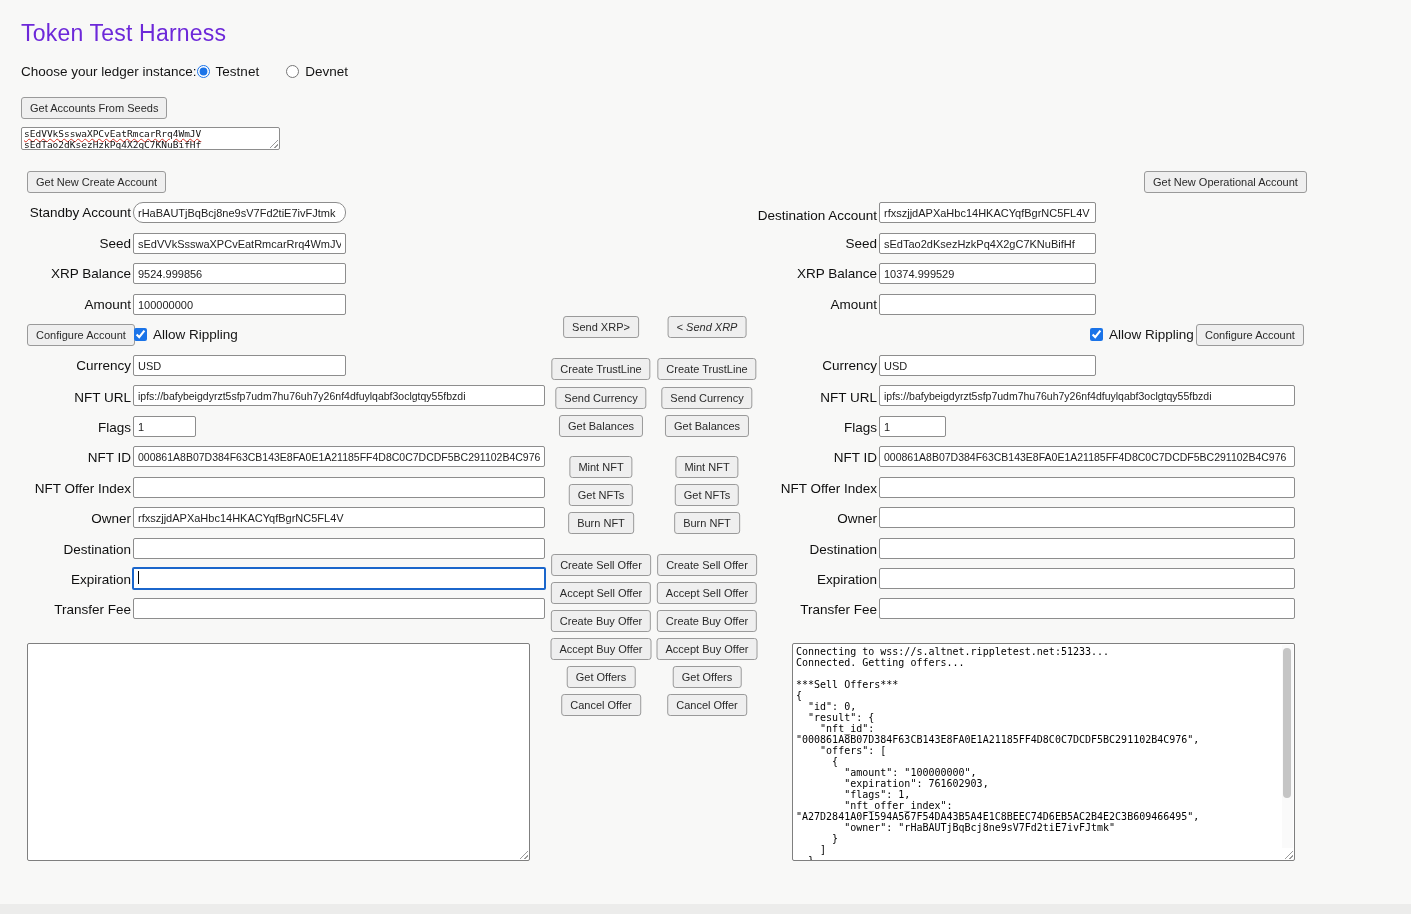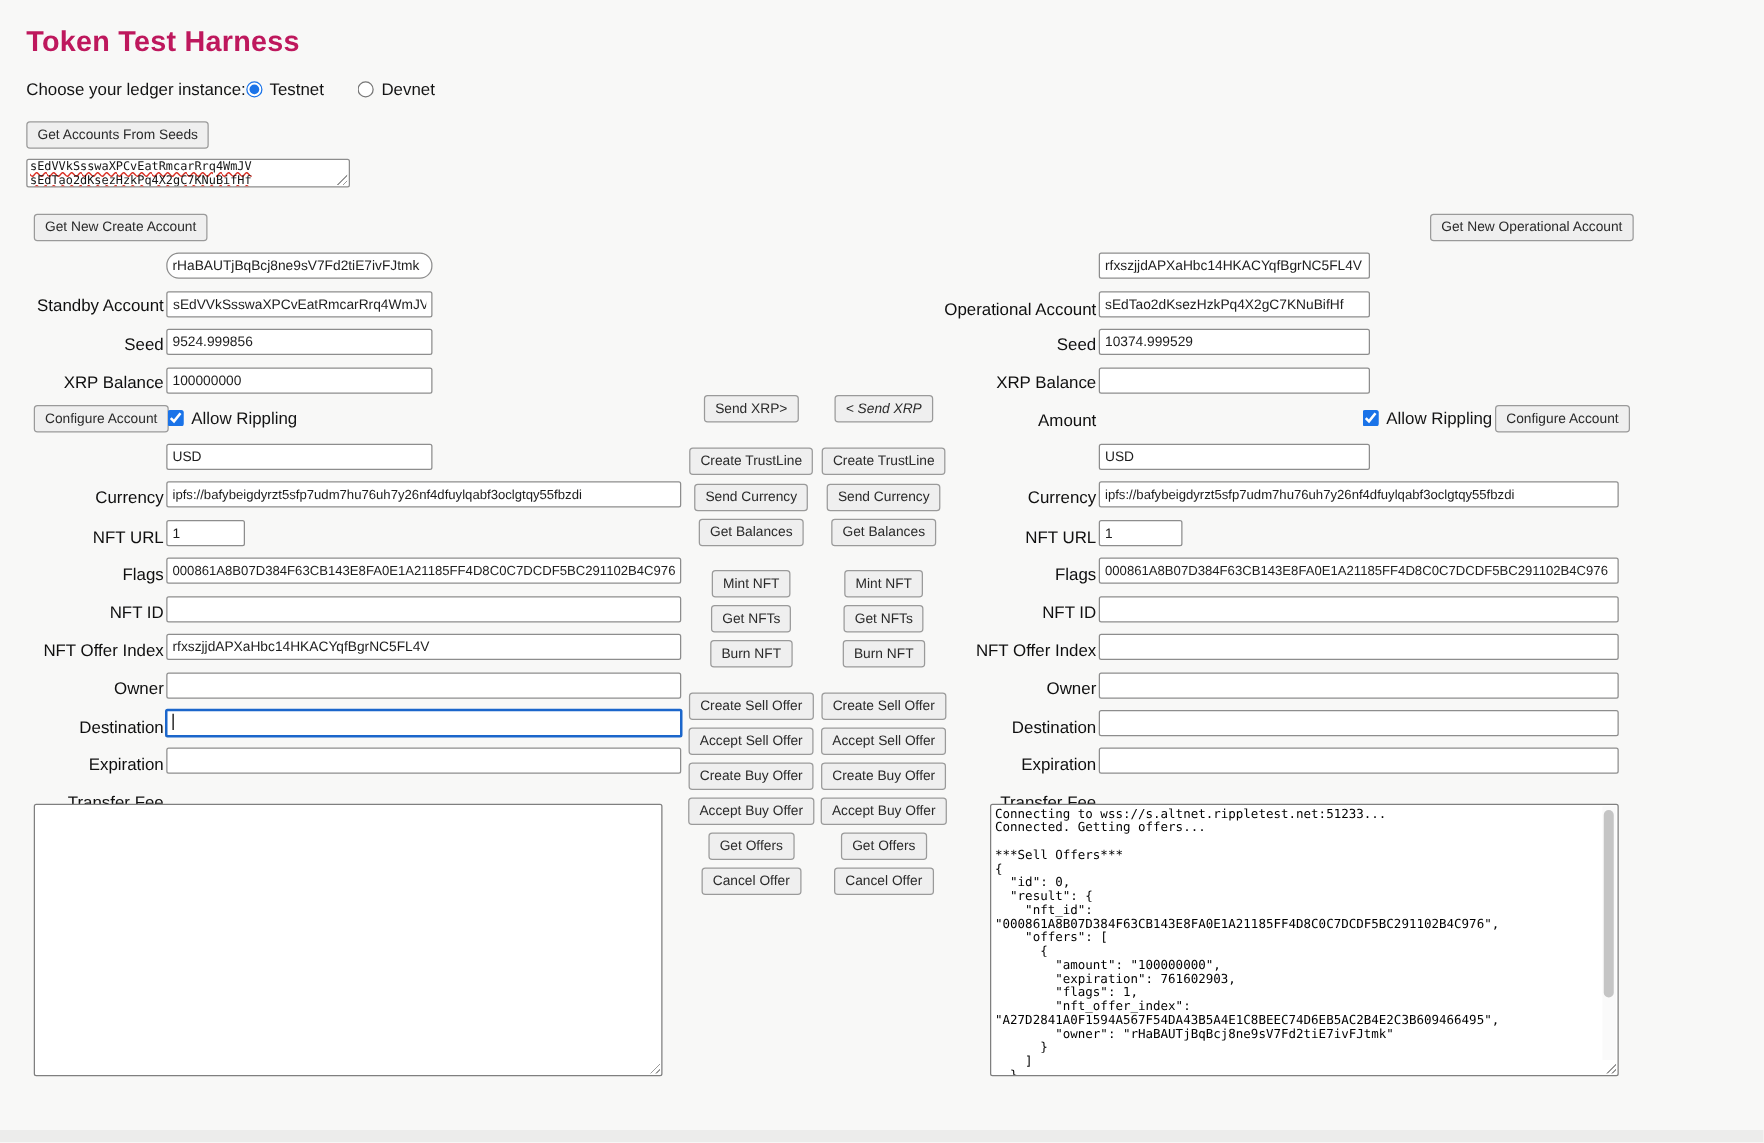--- a/index.html
+++ b/index.html
@@ -1,31 +1,31 @@
 <!DOCTYPE html>
 <html><head>
 <meta charset="utf-8">
 <style>
   html,body{margin:0;padding:0;}
   body{background:#f8f8f7;font-family:"Liberation Sans",sans-serif;color:#141414;}
   .app{position:relative;width:1411px;height:914px;background:#f8f8f7;overflow:hidden;}
   .bottom-strip{position:absolute;left:0;bottom:0;width:100%;height:10px;background:#ececeb;}
 
-  .page-title{position:absolute;left:21px;top:20px;font-size:23px;font-weight:700;letter-spacing:.2px;color:#be185d;margin:0;}
+  .page-title{position:absolute;left:21px;top:20px;font-size:23px;font-weight:400;letter-spacing:.2px;color:#6d28d9;margin:0;}
 
   .ledger-row{position:absolute;left:21px;top:64px;display:flex;align-items:center;font-size:13.5px;}
   .ledger-row .prompt{}
   .radio-opt{display:flex;align-items:center;margin-right:27px;font-size:13.5px;}
   input[type=radio],input[type=checkbox]{accent-color:#1a73e8;width:13px;height:13px;margin:0 6px 0 0;}
 
   .btn{position:absolute;height:22px;box-sizing:border-box;background:#efefef;border:1px solid #9a9a9a;border-radius:3px;
        font-family:"Liberation Sans",sans-serif;font-size:11px;color:#2a2a2a;display:flex;align-items:center;justify-content:center;
        padding:4px 8px;cursor:pointer;white-space:nowrap;}
 
-  .flabel{position:absolute;font-size:13.5px;color:#0f0f0f;text-align:right;white-space:nowrap;margin-top:32px;}
+  .flabel{position:absolute;font-size:13.5px;color:#0f0f0f;text-align:right;white-space:nowrap;}
   .inp{position:absolute;height:21px;box-sizing:border-box;background:#fff;border:1px solid #8d8d8d;border-radius:2px;
        font-family:"Liberation Sans",sans-serif;font-size:11px;color:#1d1d1d;padding:0 4px;}
   .inp:disabled{background:#fff;color:#1d1d1d;}
   .focused-input{position:absolute;box-sizing:border-box;background:#fff;border:2px solid #1b66cb;border-radius:2px;}
   .caret{position:absolute;left:4px;top:2px;width:1px;height:13px;background:#000;}
 
   .check-row{position:absolute;display:flex;align-items:center;font-size:13.5px;}
 
   .seedbox{position:absolute;left:21px;top:127px;width:259px;height:23px;box-sizing:border-box;background:#fff;
            border:1px solid #8d8d8d;border-radius:2px;overflow:hidden;
@@ -151,21 +151,21 @@
     <button class="btn mid-btn" style="top:554px;">Create Sell Offer</button>
     <button class="btn mid-btn" style="top:582px;">Accept Sell Offer</button>
     <button class="btn mid-btn" style="top:610px;">Create Buy Offer</button>
     <button class="btn mid-btn" style="top:638px;">Accept Buy Offer</button>
     <button class="btn mid-btn" style="top:666px;">Get Offers</button>
     <button class="btn mid-btn" style="top:694px;">Cancel Offer</button>
   </div>
 
   <button class="btn" style="left:1144px;top:171px;">Get New Operational Account</button>
 
-  <span class="flabel" style="left:640px;width:237px;top:208px;">Operational Account</span>
+  <span class="flabel" style="left:640px;width:237px;top:208px;">Destination Account</span>
   <input class="inp" style="left: 879px; top: 202px; width: 217px;" value="rfxszjjdAPXaHbc14HKACYqfBgrNC5FL4V">
 
   <span class="flabel" style="left:640px;width:237px;top:236px;">Seed</span>
   <input class="inp" style="left: 879px; top: 233px; width: 217px;" value="sEdTao2dKsezHzkPq4X2gC7KNuBifHf">
 
   <span class="flabel" style="left:640px;width:237px;top:266px;">XRP Balance</span>
   <input class="inp" style="left: 879px; top: 263px; width: 217px;" value="10374.999529">
 
   <span class="flabel" style="left:640px;width:237px;top:297px;">Amount</span>
   <input class="inp" style="left: 879px; top: 294px; width: 217px;" value="">

